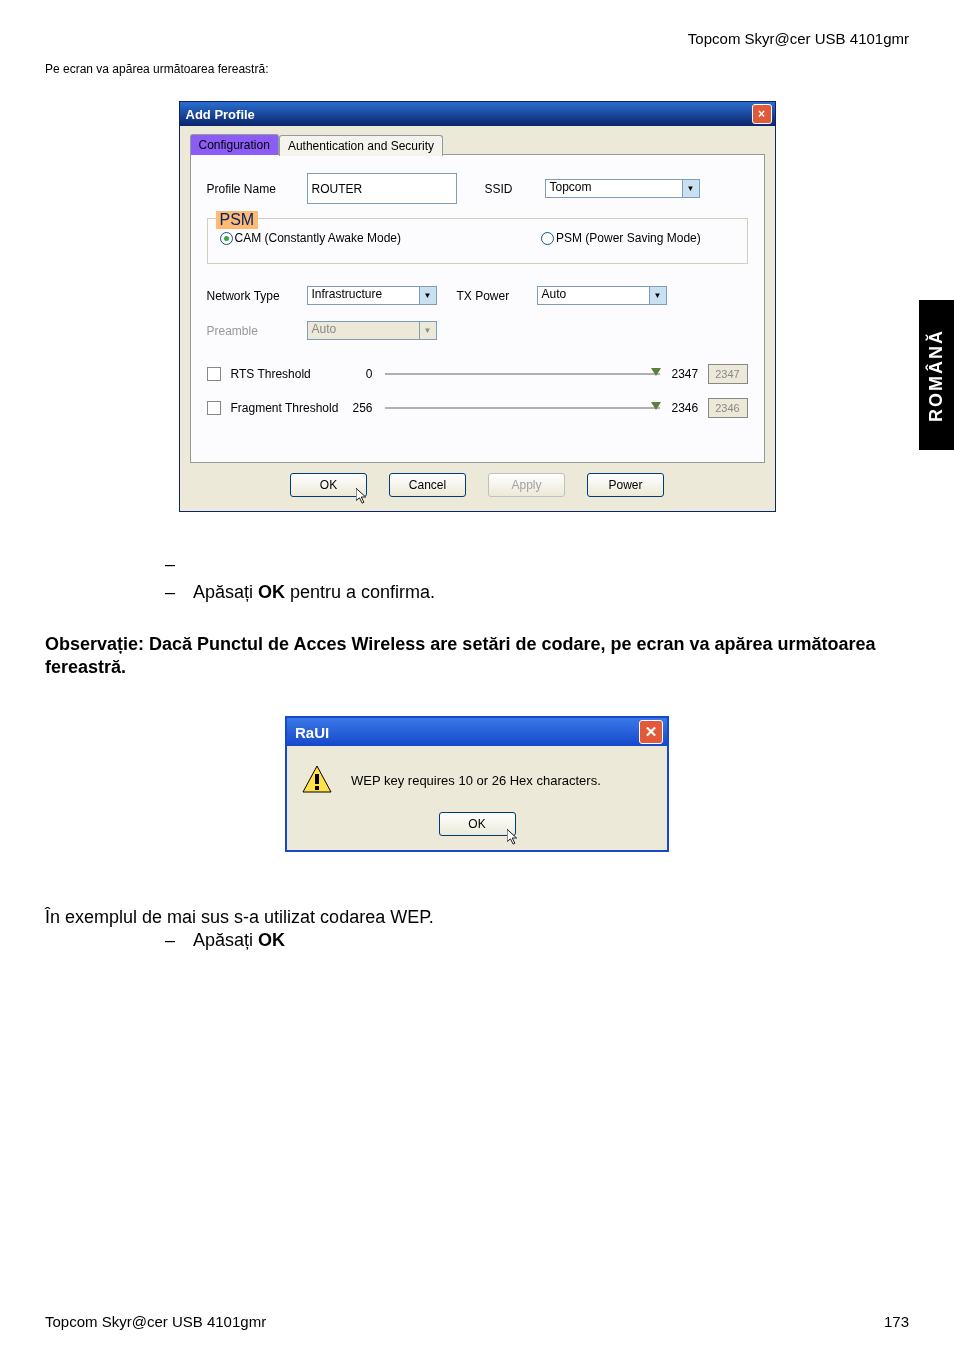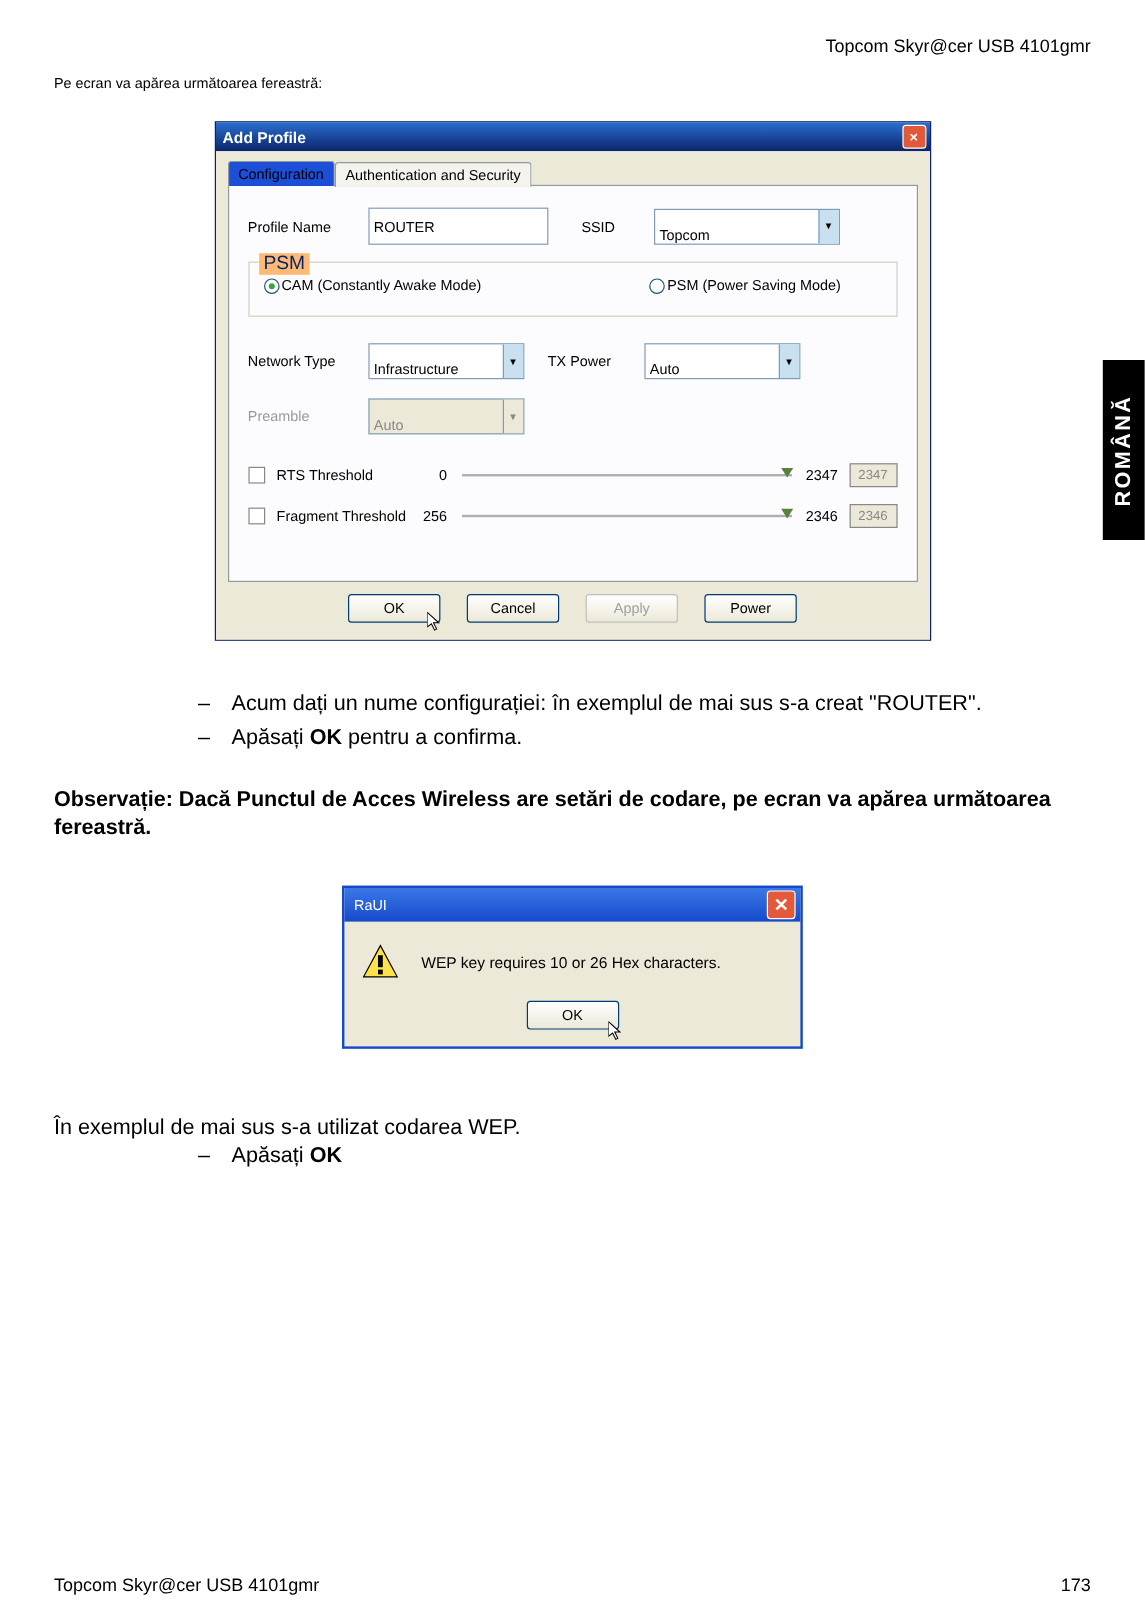--- a/index.html
+++ b/index.html
@@ -59,21 +59,21 @@
     display: flex;
     margin-bottom: -1px;
   }
   .tab {
     font-size: 12px;
     padding: 3px 8px;
     border: 1px solid #919b9c;
     border-bottom: none;
     border-top-left-radius: 3px;
     border-top-right-radius: 3px;
-    background: #1d4ed8;
+    background: #8b5cf6;
     position: relative;
   }
   .tab.inactive {
     background: #f4f3ee;
     top: 1px;
   }
   .tab-panel {
     border: 1px solid #919b9c;
     background: #fcfcfe;
     padding: 18px 16px 30px 16px;
@@ -91,23 +91,23 @@
     height: 31px;
     padding: 0 4px;
     font-size: 12px;
     display: flex;
     align-items: center;
     box-sizing: border-box;
   }
   .combo {
     background: #fff;
     border: 1px solid #7f9db9;
-    height: 30px;
-    display: flex;
-    align-items: flex-end;
+    height: 19px;
+    display: flex;
+    align-items: flex-start;
     justify-content: space-between;
     font-size: 12px;
     box-sizing: border-box;
   }
   .combo span.v { padding: 0 4px; }
   .combo .arrow {
     width: 16px; height: 100%;
     background: #c8e0f0;
     border-left: 1px solid #7f9db9;
     display: flex; align-items: center; justify-content: center;
@@ -200,21 +200,21 @@
     margin: 0 auto 55px auto;
     border: 2px solid #1549cc;
     background: #ece9d8;
   }
   .alert-title {
     height: 28px;
     background: linear-gradient(#3b78e7,#1549cc);
     display: flex; align-items: center; justify-content: space-between;
     padding: 0 4px 0 8px;
   }
-  .alert-title span { color: #fff; font-weight: normal; font-size: 12px; }
+  .alert-title span { color: #fff; font-weight: bold; font-size: 15px; }
   .alert-close {
     width: 22px; height: 22px;
     background: #e35a3a;
     border: 1px solid #fff;
     border-radius: 3px;
     display:flex; align-items:center; justify-content:center;
     color:#fff; font-weight:bold; font-size:15px;
   }
   .alert-body {
     padding: 18px 14px 16px 14px;
@@ -369,21 +369,20 @@
         <div class="xp-btn">Cancel</div>
         <div class="xp-btn disabled">Apply</div>
         <div class="xp-btn">Power</div>
       </div>
     </div>
   </div>
 
   <div class="list">
     <div class="item">
       <div class="dash">–</div>
-      <div>Acum dați un nume configurației: în exemplul de mai sus s-a creat "ROUTER".</div>
     </div>
     <div class="item">
       <div class="dash">–</div>
       <div>
         <span>Apăsați </span><b>OK</b><span> pentru a confirma.</span>
       </div>
     </div>
   </div>
 
   <div class="note">Observație: Dacă Punctul de Acces Wireless are setări de codare, pe ecran va apărea următoarea fereastră.</div>

